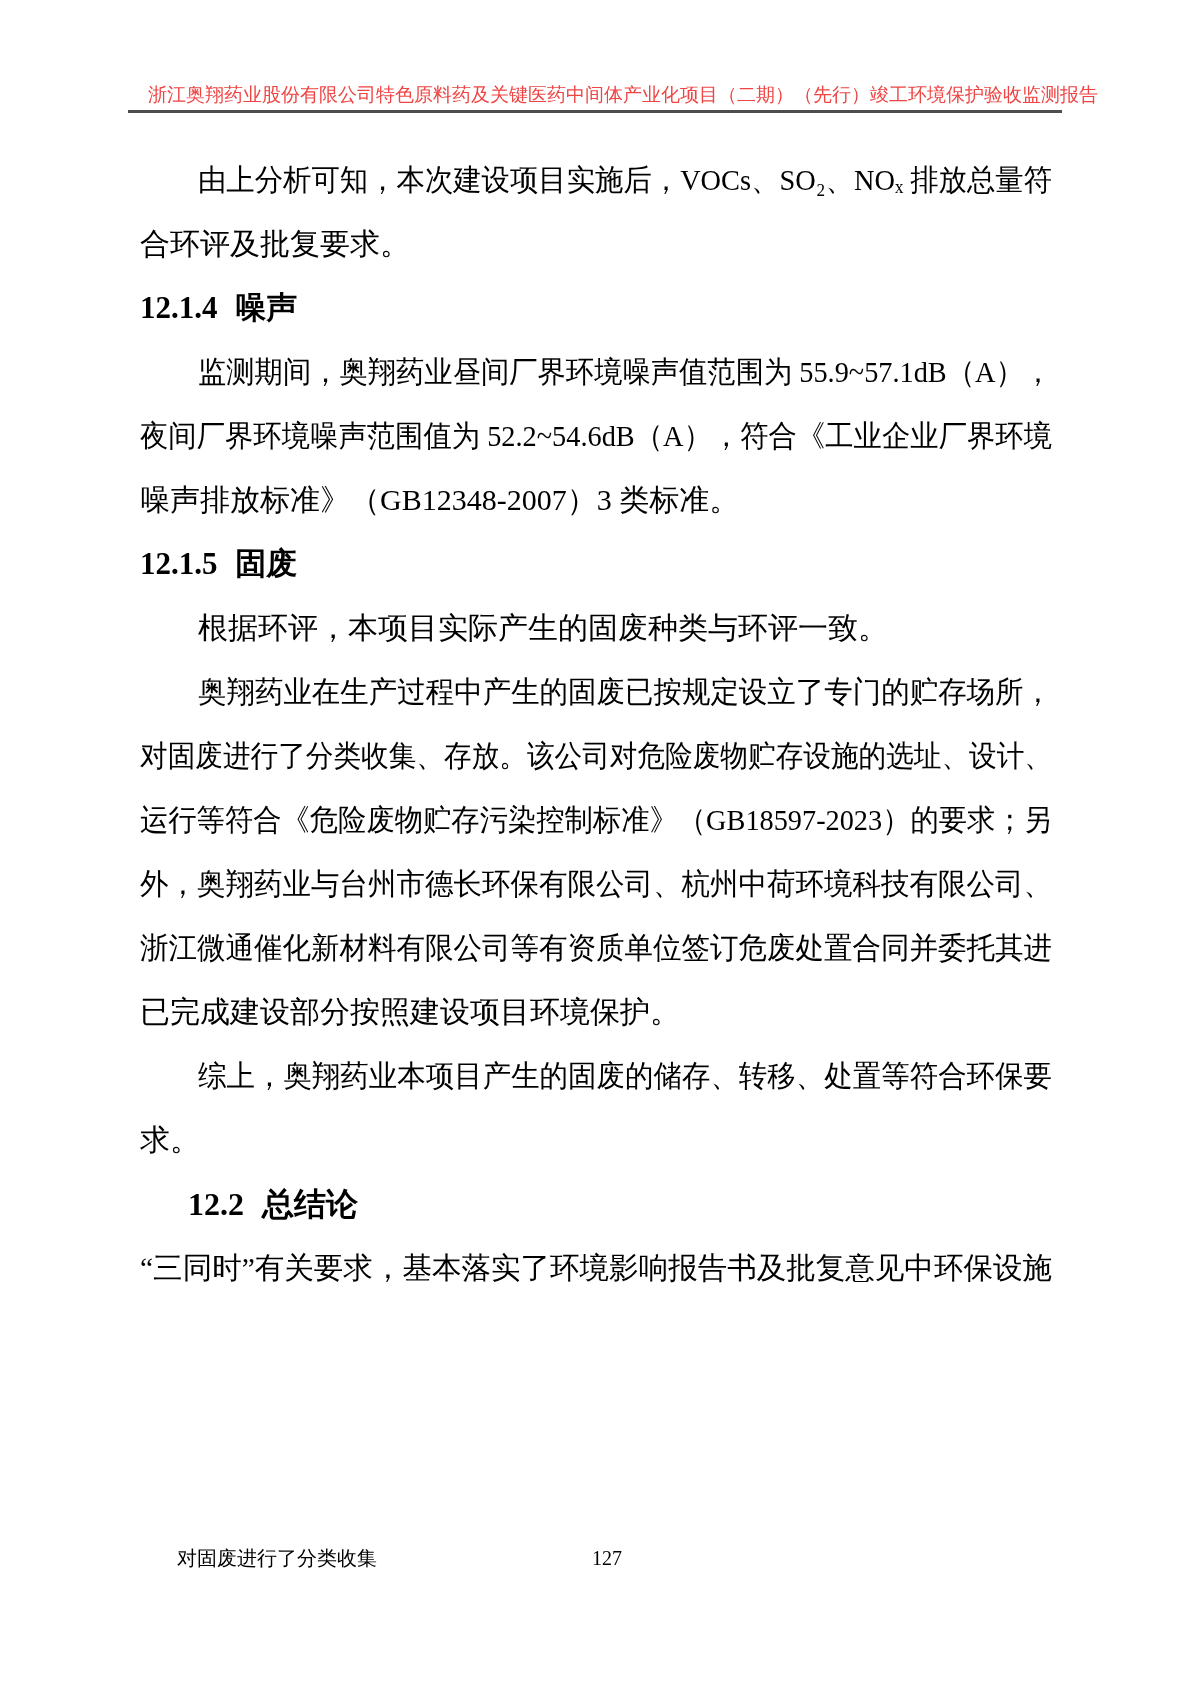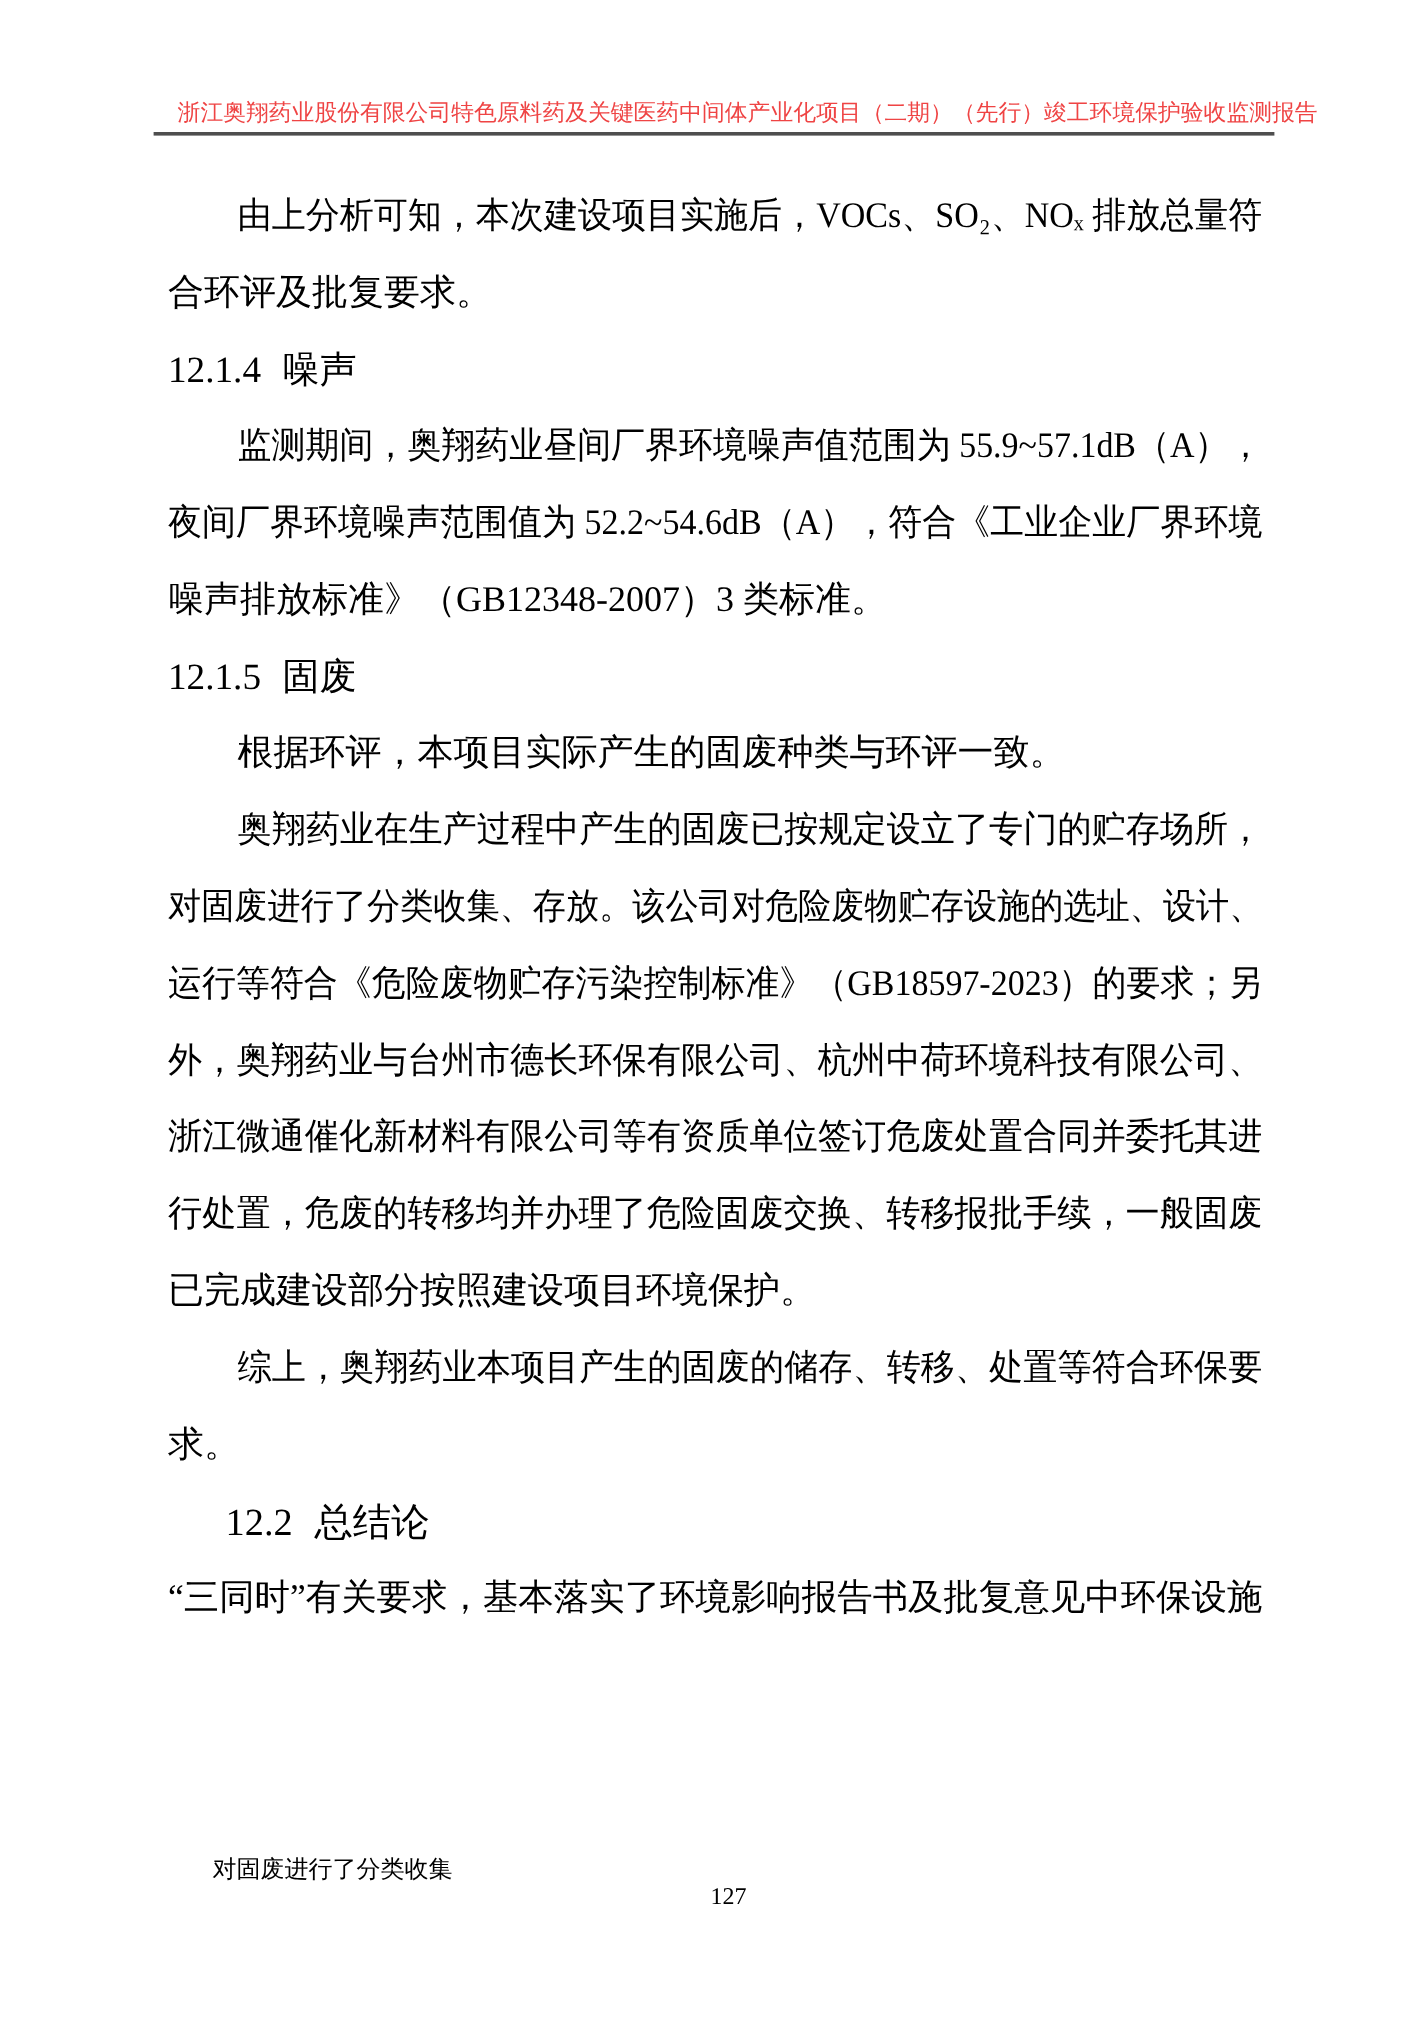--- a/index.html
+++ b/index.html
@@ -28,33 +28,33 @@
     position:absolute;left:140px;top:148px;width:912px;
     font-size:30px;
   }
   .line,.heading{
     height:64px;line-height:64px;
     white-space:nowrap;
   }
   .line .fit{display:inline-block;transform-origin:0 50%;}
   .indent{padding-left:58px;}
   .heading{
-    font-weight:normal;
+    font-weight:bold;
     font-size:31px;
     word-spacing:10px;
   }
   .heading.h2{font-size:32px;margin-left:48px;}
   
   .footer-org{
     position:absolute;left:177px;top:1544px;
     font-size:20px;line-height:28px;
   }
   .footer-page{
     position:absolute;left:592px;top:1544px;
-    font-size:20px;line-height:28px;margin-top:23px;
+    font-size:20px;line-height:28px;
   }
 </style>
 </head>
 <body>
 
 <div class="page">
 
   <div class="doc-header">浙江奥翔药业股份有限公司特色原料药及关键医药中间体产业化项目（二期）（先行）竣工环境保护验收监测报告</div>
   <div class="header-rule"></div>
 
@@ -71,21 +71,20 @@
 
     <div class="heading h3">12.1.5 固废</div>
 
     <div class="line indent"><span class="fit">根据环评，本项目实际产生的固废种类与环评一致。</span></div>
 
     <div class="line jl indent"><span class="fit" style="transform: scaleX(0.948889);">奥翔药业在生产过程中产生的固废已按规定设立了专门的贮存场所，</span></div>
     <div class="line jl"><span class="fit" style="transform: scaleX(0.921212);">对固废进行了分类收集、存放。该公司对危险废物贮存设施的选址、设计、</span></div>
     <div class="line jl"><span class="fit" style="transform: scaleX(0.943443);">运行等符合《危险废物贮存污染控制标准》（GB18597-2023）的要求；另</span></div>
     <div class="line jl"><span class="fit" style="transform: scaleX(0.95);">外，奥翔药业与台州市德长环保有限公司、杭州中荷环境科技有限公司、</span></div>
     <div class="line jl"><span class="fit" style="transform: scaleX(0.95);">浙江微通催化新材料有限公司等有资质单位签订危废处置合同并委托其进</span></div>
-    <div class="line jl"><span class="fit" style="transform: scaleX(0.95);">行处置，危废的转移均并办理了危险固废交换、转移报批手续，一般固废</span></div>
     <div class="line"><span class="fit">已完成建设部分按照建设项目环境保护。</span></div>
 
     <div class="line jl indent"><span class="fit" style="transform: scaleX(0.948889);">综上，奥翔药业本项目产生的固废的储存、转移、处置等符合环保要</span></div>
     <div class="line"><span class="fit">求。</span></div>
 
     <div class="heading h2">12.2 总结论</div>
 
     <div class="line jl"><span class="fit" style="transform: scaleX(0.9842);">“三同时”有关要求，基本落实了环境影响报告书及批复意见中环保设施</span></div>
 
   </div>

